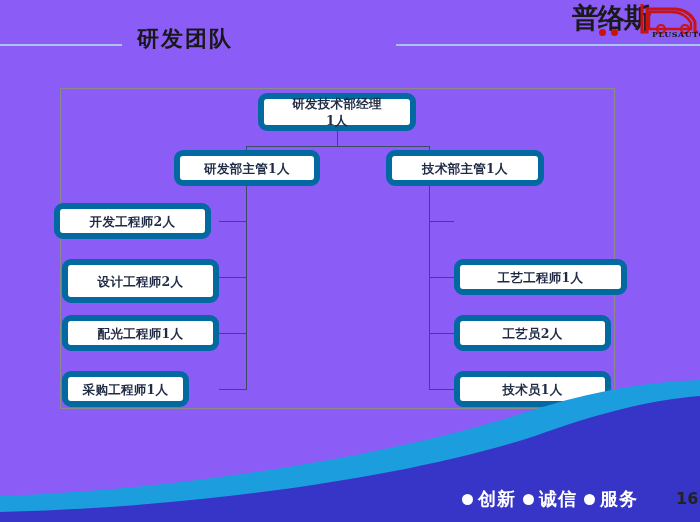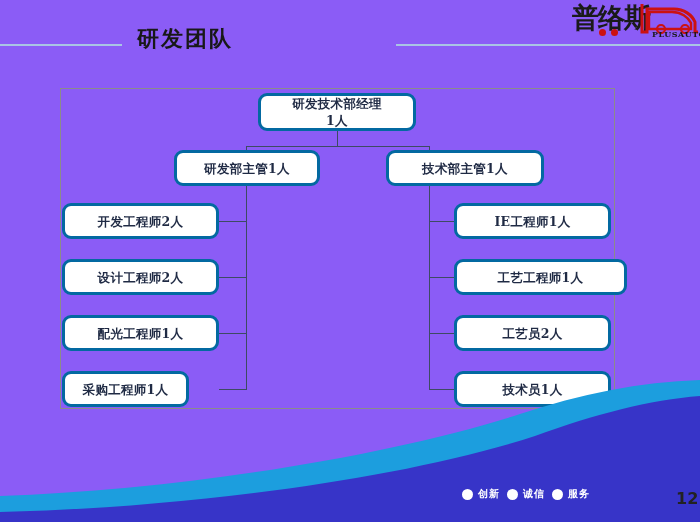--- a/index.html
+++ b/index.html
@@ -98,21 +98,21 @@
     position: absolute;
     background: #3d4a63;
   }
   .conn-v { width: 1px; }
   .conn-h { height: 1px; }
 
   
   .node {
     position: absolute;
     box-sizing: border-box;
-    border: 3px solid #0369a1;
+    border: 6px solid #0369a1;
     border-radius: 9px;
     background: #ffffff;
     display: flex;
     align-items: center;
     justify-content: center;
     text-align: center;
     font-family: "DejaVu Serif", "Liberation Serif", serif;
     font-size: 12.5px;
     font-weight: 700;
     color: #1f2a44;
@@ -146,21 +146,21 @@
   }
   .val-dot {
     width: 11px;
     height: 11px;
     border-radius: 50%;
     background: #ffffff;
     flex: 0 0 auto;
   }
   .val-text {
     font-family: "DejaVu Serif", "Liberation Serif", serif;
-    font-size: 10px;
+    font-size: 18px;
     font-weight: 700;
     color: #ffffff;
     letter-spacing: 1px;
   }
   #page-number {
     position: absolute;
     left: 676px;
     top: 489px;
     font-family: "DejaVu Sans", "Liberation Sans", sans-serif;
     font-size: 16px;
@@ -217,36 +217,33 @@
     <span>1人</span>
   </div>
 
   <div class="node" style="left:174px; top:150px; width:146px; height:36px;">
     <span>研发部主管1人</span>
   </div>
   <div class="node" style="left:350px; top:150px; width:158px; height:36px;margin-left:36px;">
     <span>技术部主管1人</span>
   </div>
 
-  <div class="node" style="left:62px; top:203px; width:157px; height:36px;">
+  <div class="node" style="left:54px; top:203px; width:157px; height:36px;">
     <span>开发工程师2人</span>
   </div>
-  <div class="node" style="left:62px; top:259px; width:157px; height:36px;">
+  <div class="node" style="left:62px; top:259px; width:157px; height:44px;">
     <span>设计工程师2人</span>
   </div>
   <div class="node" style="left:62px; top:315px; width:157px; height:36px;">
     <span>配光工程师1人</span>
   </div>
   <div class="node" style="left:62px; top:371px; width:127px; height:36px;">
     <span>采购工程师1人</span>
   </div>
 
-  <div class="node" style="left:454px; top:203px; width:157px; height:36px;">
-    <span>IE工程师1人</span>
-  </div>
   <div class="node" style="left:454px; top:259px; width:173px; height:36px;">
     <span>工艺工程师1人</span>
   </div>
   <div class="node" style="left:454px; top:315px; width:157px; height:36px;">
     <span>工艺员2人</span>
   </div>
   <div class="node" style="left:454px; top:371px; width:157px; height:36px;">
     <span>技术员1人</span>
   </div>
 
@@ -263,15 +260,15 @@
     <div class="val-item">
       <span class="val-dot"></span>
       <span class="val-text">诚信</span>
     </div>
     <div class="val-item">
       <span class="val-dot"></span>
       <span class="val-text">服务</span>
     </div>
   </div>
 
-  <div id="page-number">12</div>
+  <div id="page-number">16</div>
 
 </div>
 
 </body></html>

